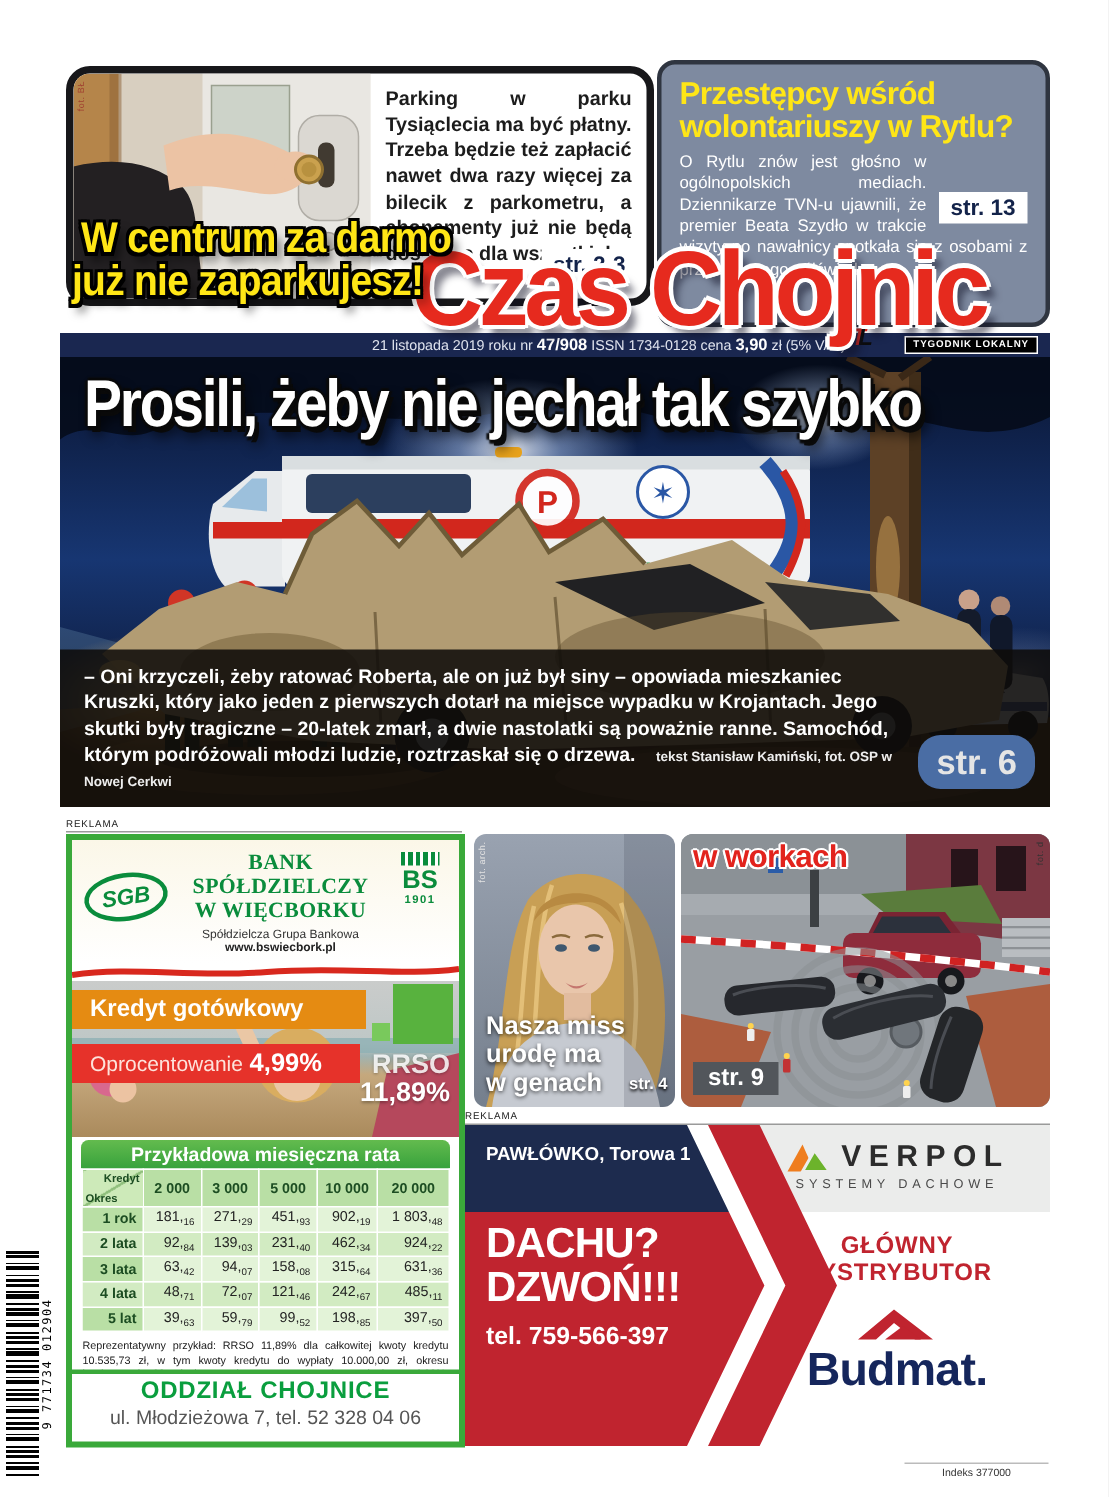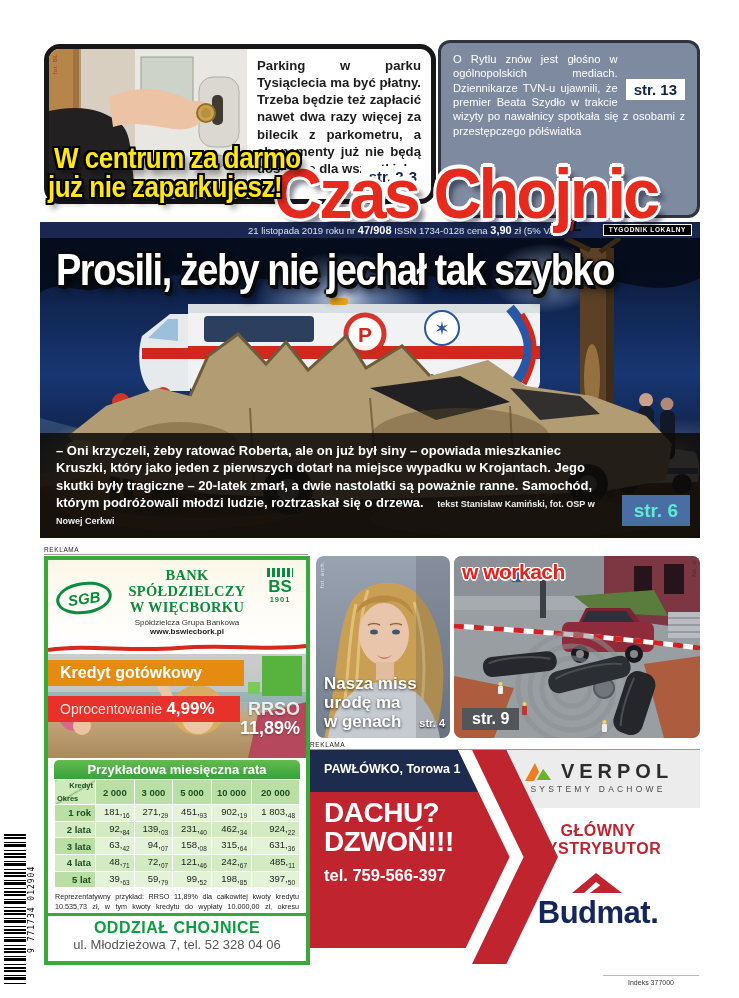--- a/index.html
+++ b/index.html
@@ -40,21 +40,21 @@
   .tl-logo .l{color:#0c0c0c;margin-left:-5px;}
   .tl-badge{position:absolute;right:8px;top:2px;background:#000;border:1px solid #fff;color:#fff;font-size:6.5px;font-weight:bold;letter-spacing:.6px;padding:1px 5px;line-height:1.2;}
 
   
   .main-photo{position:absolute;left:40px;top:238px;width:660px;height:300px;z-index:1;overflow:hidden;background:#0a1430;}
   .main-photo>svg{position:absolute;inset:0;width:100%;height:100%;}
   .main-headline{position:absolute;left:16px;top:8px;margin:0;font-size:38px;font-weight:bold;color:#fff;letter-spacing:-1.5px;white-space:nowrap;transform:scale(1,1.16);transform-origin:left top;
     text-shadow:2px 0 1px #0a0a0a,-2px 0 1px #0a0a0a,0 2px 1px #0a0a0a,0 -2px 1px #0a0a0a,3px 3px 0 #0a0a0a,4px 5px 8px rgba(0,0,0,.85);}
   .caption{position:absolute;left:0;right:0;bottom:0;background:rgba(14,11,9,.87);padding:9px 92px 10px 16px;color:#fff;font-size:13px;font-weight:bold;line-height:1.32;}
   .cap-credit{font-size:9px;margin-left:10px;color:#eee;}
-  .caption .pageref.blue{position:absolute;right:10px;bottom:12px;background:#4a6da4;color:#5eead4;font-size:19px;padding:3px 12px;}
+  .caption .pageref.blue{position:absolute;right:10px;bottom:12px;background:#4a6da4;color:#e5e5e5;font-size:23px;padding:3px 12px;border-radius:15px;}
 
   
   .bank-ad{position:absolute;left:44px;top:556px;width:266px;height:409px;border:4px solid #3aa93a;background:#fff;display:flex;flex-direction:column;box-sizing:border-box;}
   .b-head{position:relative;height:82px;flex:none;background:linear-gradient(180deg,#fbf7e8,#fff);}
   .sgb{position:absolute;left:8px;top:22px;width:56px;height:32px;border:3px solid #0a8c3c;border-radius:50%;display:flex;align-items:center;justify-content:center;font-size:15px;font-weight:bold;font-style:italic;color:#0a8c3c;transform:rotate(-8deg);box-sizing:border-box;}
   .b-name{text-align:center;padding-top:8px;margin:0 50px 0 70px;}
   .bn1{font-family:"Liberation Serif",serif;font-size:14.5px;font-weight:bold;color:#0a8c3c;letter-spacing:.3px;line-height:1.1;}
   .bn2{font-size:8px;color:#333;margin-top:2px;}
   .bn3{font-size:8px;font-weight:bold;color:#222;}
   .bs-logo{position:absolute;right:6px;top:8px;width:40px;text-align:center;color:#0a8c3c;}
@@ -112,21 +112,21 @@
   .verpol{position:absolute;left:310px;top:750px;width:390px;height:214px;background:#fff;overflow:hidden;}
   .v-right-top{position:absolute;left:186px;right:0;top:0;height:58px;background:#ebeceb;text-align:center;z-index:1;}
   .v-logo{margin-top:10px;font-size:20px;font-weight:bold;color:#2c2c2c;letter-spacing:5px;display:flex;align-items:center;justify-content:center;gap:6px;}
   .v-sub{font-size:8.5px;color:#4a4a4a;letter-spacing:3.2px;margin-top:1px;}
   .v-right-bottom{position:absolute;left:186px;right:0;top:58px;bottom:0;background:#fff;text-align:center;z-index:1;}
   .v-dist{margin-top:14px;color:#c0242f;font-weight:bold;font-size:16px;line-height:1.15;letter-spacing:.5px;}
   .budmat{margin-top:8px;}
   .budmat svg{display:block;margin:0 auto;}
   .budmat-name{font-size:31px;font-weight:bold;color:#15265c;letter-spacing:-.5px;line-height:1;}
   .v-left{position:absolute;left:0;top:0;width:212px;height:100%;clip-path:polygon(0 0,70% 0,100% 50%,70% 100%,0 100%);z-index:2;}
-  .v-navy{height:42px;background:#1d2b4e;color:#fff;padding:11px 0 12px 14px;box-sizing:border-box;font-weight:bold;font-size:12.5px;line-height:1.35;}
+  .v-navy{height:58px;background:#1d2b4e;color:#fff;padding:11px 0 12px 14px;box-sizing:border-box;font-weight:bold;font-size:12.5px;line-height:1.35;}
   .v-red{height:156px;background:#c0242f;color:#fff;padding:6px 0 0 14px;box-sizing:border-box;}
   .v-cta{font-size:28px;font-weight:bold;line-height:1.05;letter-spacing:-.5px;}
   .v-phone{font-size:16.5px;font-weight:bold;margin-top:9px;}
   .chev{position:absolute;top:0;height:100%;width:86px;clip-path:polygon(0 0,40% 0,100% 50%,40% 100%,0 100%,60% 50%);}
   .chev.white{left:148px;background:#fff;z-index:3;}
   .chev.redc{left:162px;background:#c0242f;z-index:4;}
 
   
   .barcode{position:absolute;left:4px;top:828px;width:38px;height:162px;background:#fff;display:flex;}
   .bars{width:22px;height:150px;margin-top:6px;background:repeating-linear-gradient(180deg,#000 0 2px,#fff 2px 3px,#000 3px 5px,#fff 5px 8px,#000 8px 9px,#fff 9px 10px,#000 10px 13px,#fff 13px 16px,#000 16px 17px,#fff 17px 19px);}
@@ -162,20 +162,22 @@
       <span class="pageref">str. 2-3</span>
     </div>
   </section>
   <div class="yellow-head">
     <div class="yh1">W centrum za darmo</div>
     <div class="yh2">już nie zaparkujesz!</div>
   </div>
 
   <section class="tr-box">
     <h2 class="tr-head">
+      <div>Przestępcy wśród</div>
+      <div>wolontariuszy w Rytlu?</div>
     </h2>
     <p class="tr-body">
       <span class="pageref">str. 13</span>
       <span>O Rytlu znów jest głośno w ogólnopolskich mediach. Dziennikarze TVN-u ujawnili, że premier Beata Szydło w trakcie wizyty po nawałnicy spotkała się z osobami z przestępczego półświatka</span>
     </p>
   </section>
 
   <h1 class="masthead">Czas Chojnic</h1>
 
   <div class="dateline">

